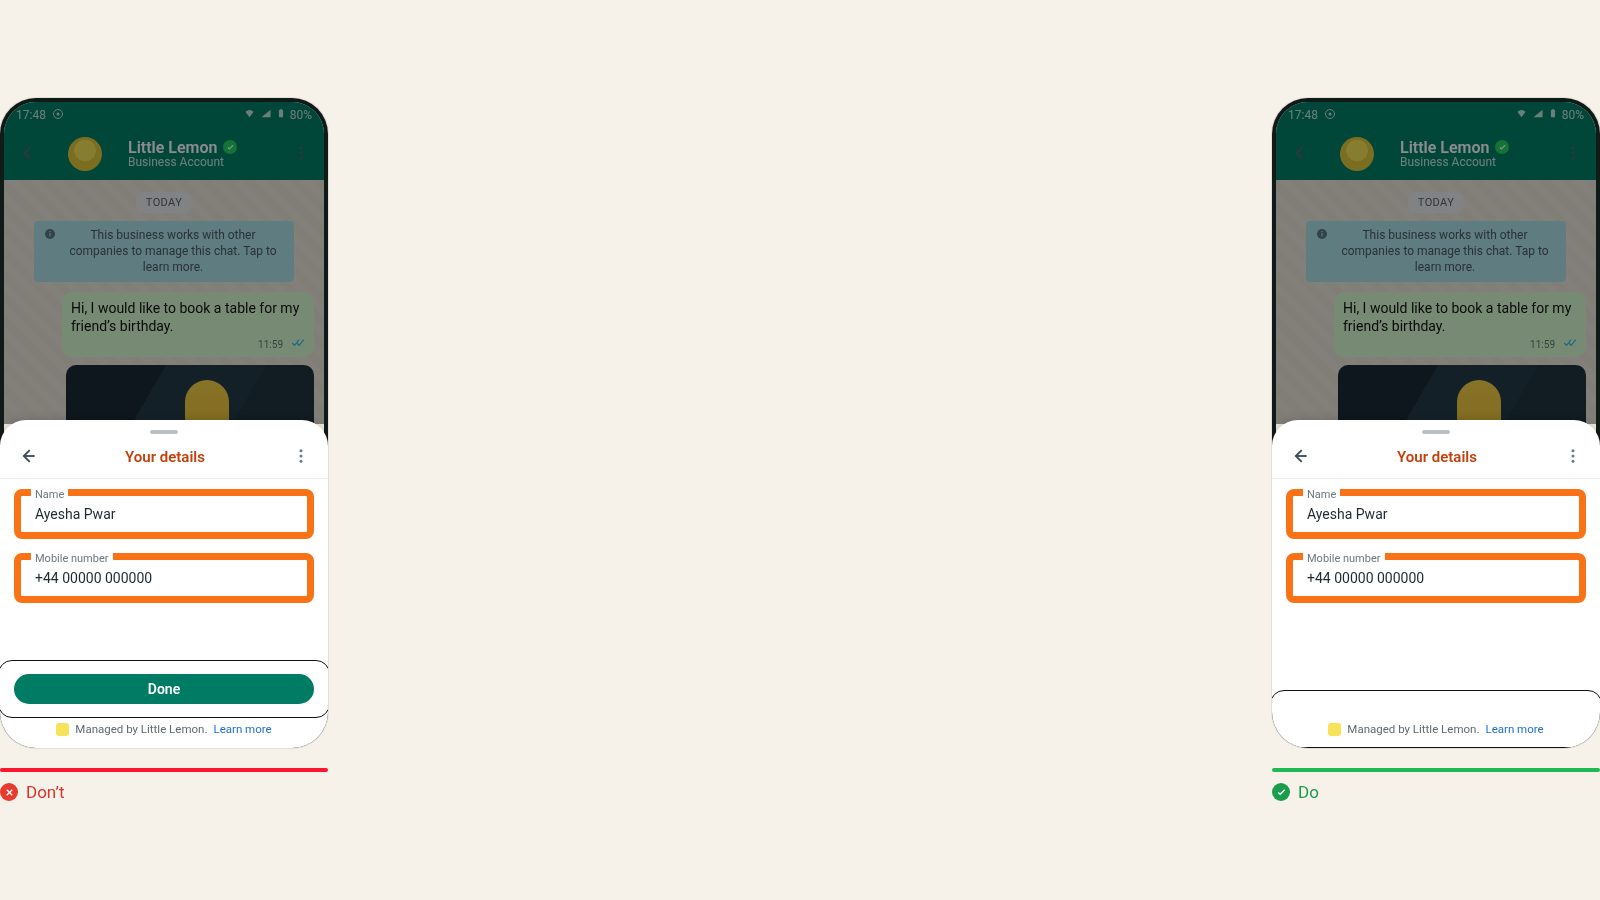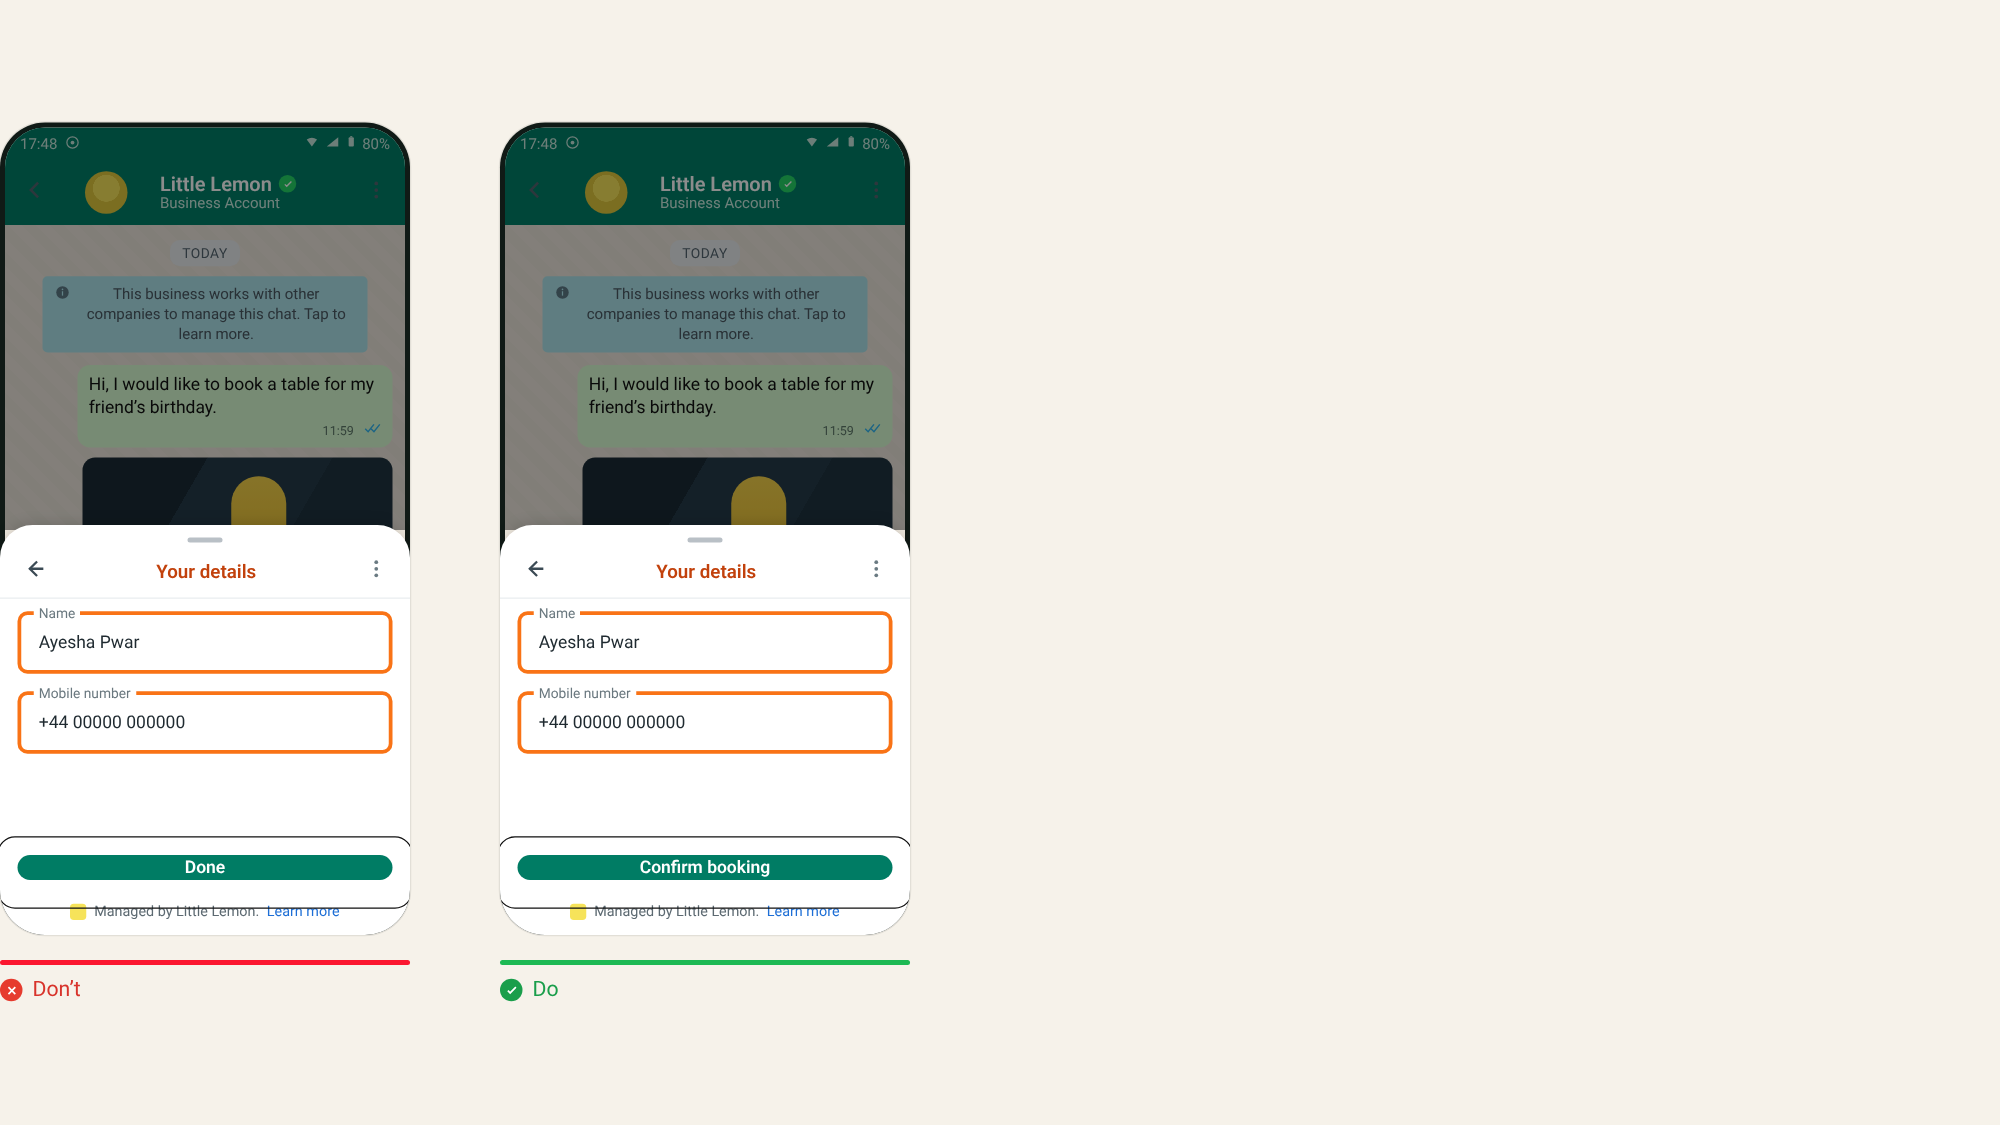--- a/index.html
+++ b/index.html
@@ -8,21 +8,21 @@
   --bg-cream:#f6f2ea;
   --bubble-yellow:#d9fdd3;
   --notice-blue:#b2edf4;
   --text:#111;
   --muted:#5a6a76;
   --pill-green:#20bf55;
   --pill-red:#f4362e;
 }
 *{box-sizing:border-box;font-family:-apple-system,Segoe UI,Roboto,Helvetica,Arial,sans-serif;}
 body{margin:0;width:1600px;height:900px;background:var(--bg-cream);overflow:hidden;}
-.stage{width:1600px;height:900px;display:flex;justify-content:flex-start;align-items:center;gap:72px;}
+.stage{width:1600px;height:900px;display:flex;justify-content:space-between;align-items:center;gap:72px;}
 .col{display:flex;flex-direction:column;align-items:stretch;width:328px;}
 .phone{
   width:328px;height:650px;border-radius:36px;background:#101a16;position:relative;overflow:hidden;
   box-shadow:0 0 0 1px rgba(0,0,0,.08);
 }
 .screen{position:absolute;inset:4px;border-radius:32px;overflow:hidden;background:#efeae2;} 
 
 .dim-top{position:absolute;left:4px;right:4px;top:4px;height:322px;background:rgba(0,0,0,.45);z-index:20;border-top-left-radius:32px;border-top-right-radius:32px;pointer-events:none;}
 
 
@@ -53,25 +53,25 @@
   position:relative;}
 .photo::before{content:"";position:absolute;left:48%;top:10%;width:44px;height:88px;border-radius:22px;background:linear-gradient(#f5d24a,#e7bc2d);filter:blur(.2px);} 
 .photo::after{content:"";position:absolute;left:12%;bottom:10%;width:130px;height:68px;border-radius:50%;background:radial-gradient(ellipse at 50% 40%,#caa06a 0 35%,#8d6a3d 36% 70%,#5e4728 71% 100%);} 
 
 
 .sheet{position:absolute;left:0;right:0;bottom:0;top:322px;background:#fff;border-top-left-radius:26px;border-top-right-radius:26px;z-index:30;padding:10px 14px 12px;display:flex;flex-direction:column;box-shadow:0 -2px 10px rgba(0,0,0,.12);}
 .grab{width:28px;height:4px;border-radius:2px;background:#b9c0c6;margin:0 auto 6px;}
 .sheet-header{display:flex;align-items:center;justify-content:space-between;height:34px;}
 .sheet-title{flex:1;text-align:center;font-weight:600;font-size:15px;color:#c2410c;}
 .sep{height:1px;background:#e9edef;margin:4px -14px 10px;}
-.field{position:relative;border:3px solid #f97316;border-radius:8px;height:50px;display:flex;align-items:center;padding:18px 12px;margin-bottom:14px;}
+.field{position:relative;border:7px solid #f97316;border-radius:8px;height:50px;display:flex;align-items:center;padding:18px 12px;margin-bottom:14px;}
 .field .flabel{position:absolute;top:-8px;left:10px;background:#fff;padding:0 4px;font-size:11px;color:#6a787f;}
 .field .fval{font-size:14px;color:#1f2a30;border:none;outline:none;width:100%;background:transparent;}
 .cta-wrap{margin-top:auto;padding:4px 0 6px;}
-.cta{width:100%;height:20px;border-radius:20px;background:var(--wa-darkgreen);color:#fff;font-weight:600;font-size:14px;border:none;}
+.cta{width:100%;height:30px;border-radius:20px;background:var(--wa-darkgreen);color:#fff;font-weight:600;font-size:14px;border:none;}
 .highlight{position:absolute;left:-16px;right:-16px;height:58px;border:1.5px solid #111;border-radius:14px;z-index:35;pointer-events:none;}
 .managed{display:flex;align-items:center;justify-content:center;gap:6px;font-size:11.5px;color:#5d6a72;}
 .managed .lemon{width:13px;height:13px;border-radius:3px;background:#f6e35a;display:inline-block;}
 .managed a{color:#1e6fd6;text-decoration:none;}
 
 
 .rule{height:4px;border-radius:2px;margin:20px 0 10px;}
 .rule.red{background:#fb1730;}
 .rule.green{background:#1db954;}
 .marker{display:flex;align-items:center;gap:8px;font-weight:400;font-size:17px;}
@@ -326,21 +326,20 @@
         <div class="field">
           <span class="flabel">Name</span>
           <input class="fval" value="Ayesha Pwar" style="">
         </div>
         <div class="field">
           <span class="flabel">Mobile number</span>
           <input class="fval" value="+44 00000 000000" style="">
         </div>
         <div class="cta-wrap" style="position:relative;">
           <div class="highlight" style="top:-10px;"></div>
-          <button class="cta">Confirm booking</button>
         </div>
         <div class="managed" style="margin-top:12px;">
           <span class="lemon"></span>
           <span>Managed by Little Lemon.</span>
           <a href="#">Learn more</a>
         </div>
       </div>
     </div>
     <div class="rule green"></div>
     <div class="marker green">

